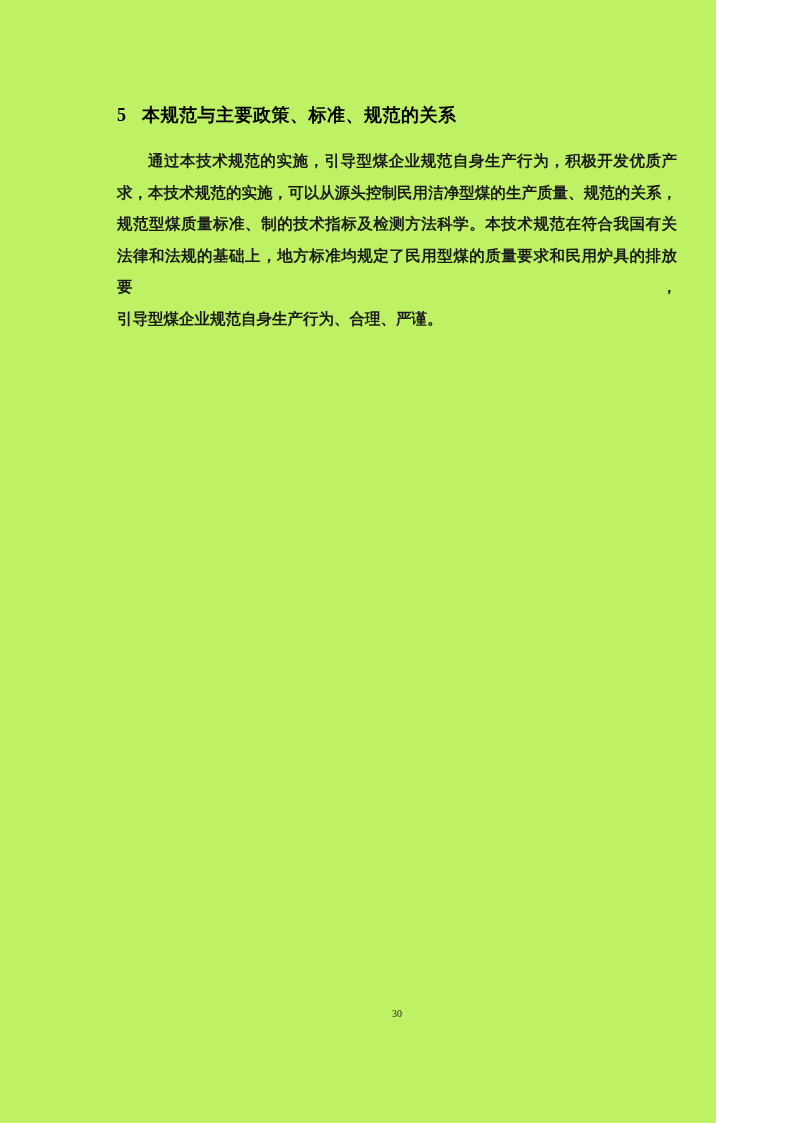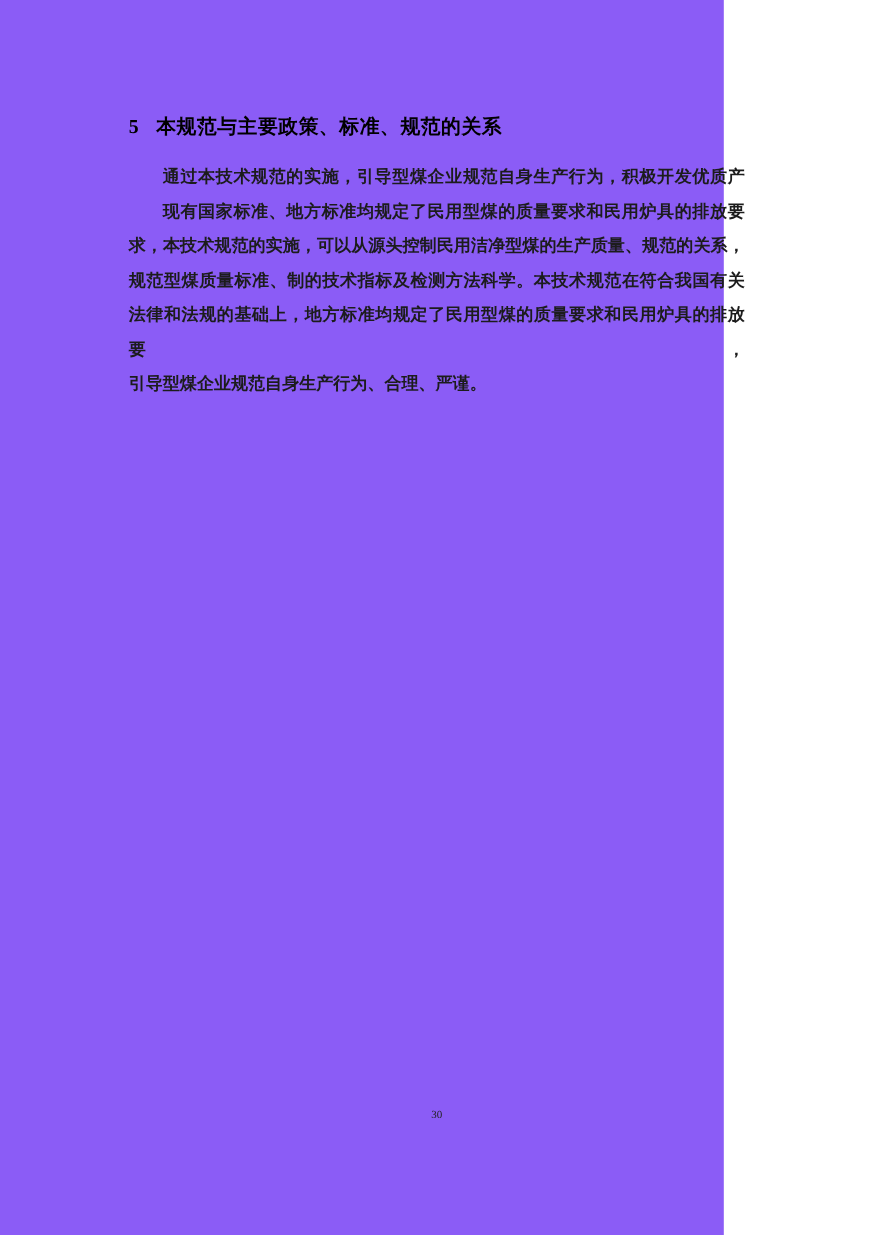--- a/index.html
+++ b/index.html
@@ -11,23 +11,23 @@
     height: 1123px;
     background: #ffffff;
     position: relative;
     overflow: hidden;
     font-family: "Liberation Serif", "DejaVu Serif", serif;
   }
   .page {
     position: absolute;
     left: 0;
     top: 0;
-    width: 658px;
+    width: 716px;
     height: 1123px;
-    background: #8b5cf6;
+    background: #bef264;
   }
   .content {
     position: absolute;
     left: 117px;
     top: 101px;
     width: 560px;
   }
   .section-heading {
     margin: 0 0 16px 0;
     font-size: 18px;
@@ -85,21 +85,20 @@
 
     <h1 class="section-heading">
       <span class="section-number">5</span><span class="section-title">本规范与主要政策、标准、规范的关系</span>
     </h1>
 
     <div class="para">
       <div class="line first">通过本技术规范的实施，引导型煤企业规范自身生产行为，积极开发优质产</div>
     </div>
 
     <div class="para">
-      <div class="line first">现有国家标准、地方标准均规定了民用型煤的质量要求和民用炉具的排放要</div>
       <div class="line">求，本技术规范的实施，可以从源头控制民用洁净型煤的生产质量、规范的关系，</div>
       <div class="line">规范型煤质量标准、制的技术指标及检测方法科学。本技术规范在符合我国有关</div>
       <div class="line">法律和法规的基础上，地方标准均规定了民用型煤的质量要求和民用炉具的排放要，</div>
       <div class="line last">引导型煤企业规范自身生产行为、合理、严谨。</div>
     </div>
 
   </div>
 
   <div class="footer">30</div>
 

